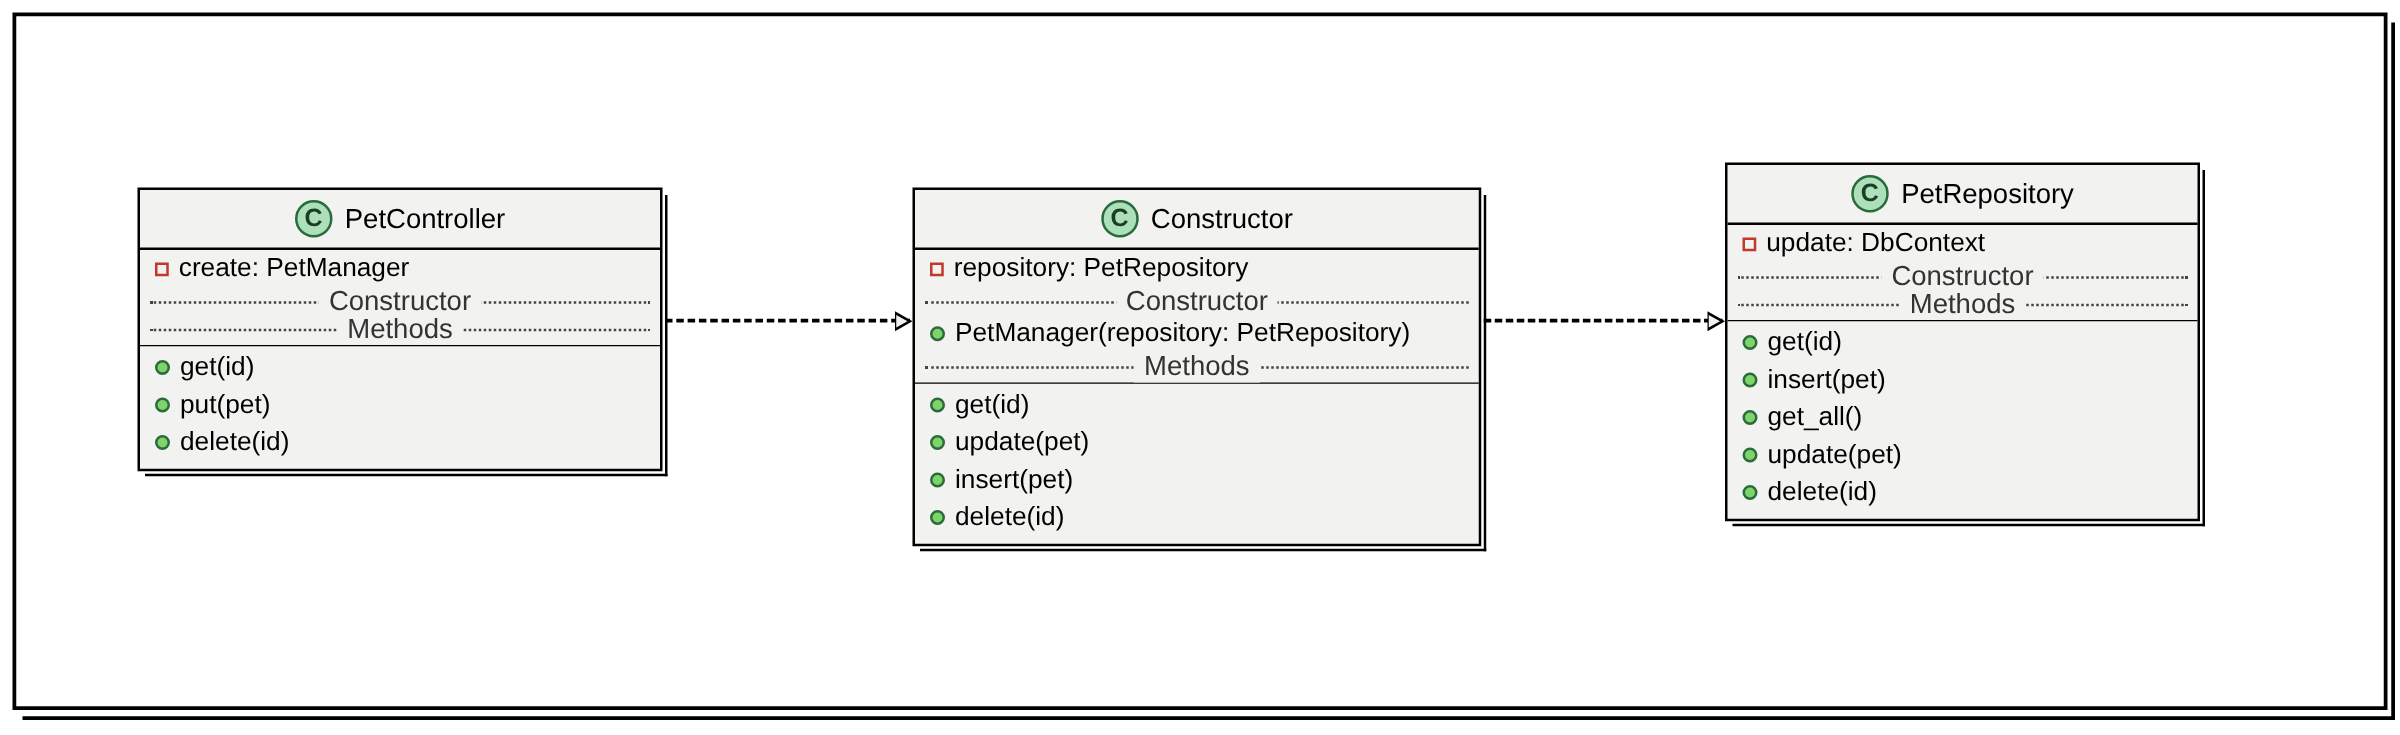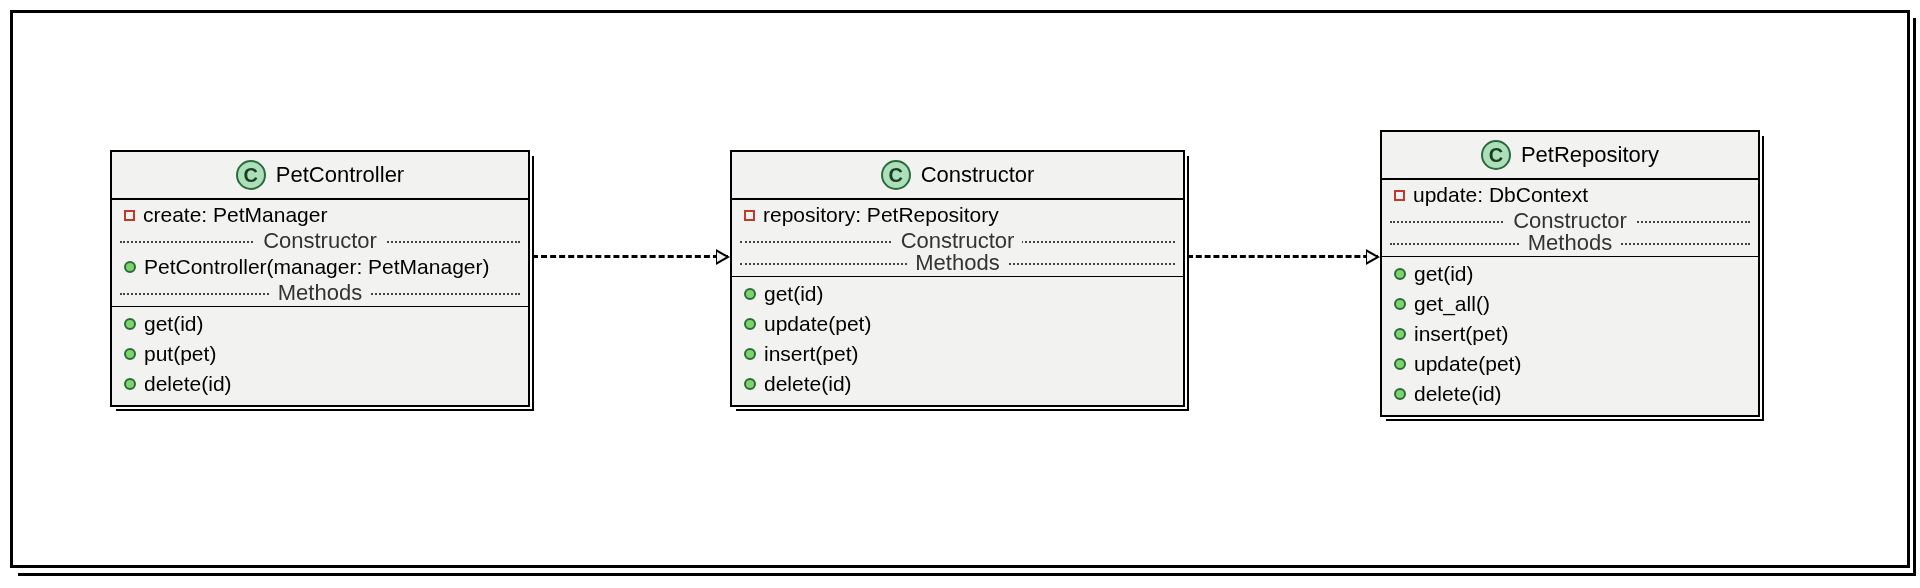--- a/index.html
+++ b/index.html
@@ -162,24 +162,20 @@
         <div class="class-icon">C</div>
         <div class="class-name">PetController</div>
       </div>
       <div class="member-row">
         <span class="vis-square"></span>
         <span>create: PetManager</span>
       </div>
       <div class="section-sep">
         <span class="section-label">Constructor</span>
       </div>
-      <div class="member-row">
-        <span class="vis-circle"></span>
-        <span>PetController(manager: PetManager)</span>
-      </div>
       <div class="section-sep">
         <span class="section-label">Methods</span>
       </div>
       <div class="solid-sep"></div>
       <div class="member-row">
         <span class="vis-circle"></span>
         <span>get(id)</span>
       </div>
       <div class="member-row">
         <span class="vis-circle"></span>
@@ -195,20 +191,24 @@
         <div class="class-icon">C</div>
         <div class="class-name">Constructor</div>
       </div>
       <div class="member-row">
         <span class="vis-square"></span>
         <span>repository: PetRepository</span>
       </div>
       <div class="section-sep">
         <span class="section-label">Constructor</span>
       </div>
+      <div class="member-row">
+        <span class="vis-circle"></span>
+        <span>PetManager(repository: PetRepository)</span>
+      </div>
       <div class="section-sep">
         <span class="section-label">Methods</span>
       </div>
       <div class="solid-sep"></div>
       <div class="member-row">
         <span class="vis-circle"></span>
         <span>get(id)</span>
       </div>
       <div class="member-row">
         <span class="vis-circle"></span>
@@ -238,25 +238,25 @@
       <div class="section-sep">
         <span class="section-label">Methods</span>
       </div>
       <div class="solid-sep"></div>
       <div class="member-row">
         <span class="vis-circle"></span>
         <span>get(id)</span>
       </div>
       <div class="member-row">
         <span class="vis-circle"></span>
+        <span>insert(pet)</span>
+      </div>
+      <div class="member-row">
+        <span class="vis-circle"></span>
         <span>get_all()</span>
-      </div>
-      <div class="member-row">
-        <span class="vis-circle"></span>
-        <span>insert(pet)</span>
       </div>
       <div class="member-row">
         <span class="vis-circle"></span>
         <span>update(pet)</span>
       </div>
       <div class="member-row">
         <span class="vis-circle"></span>
         <span>delete(id)</span>
       </div>
     </div>

